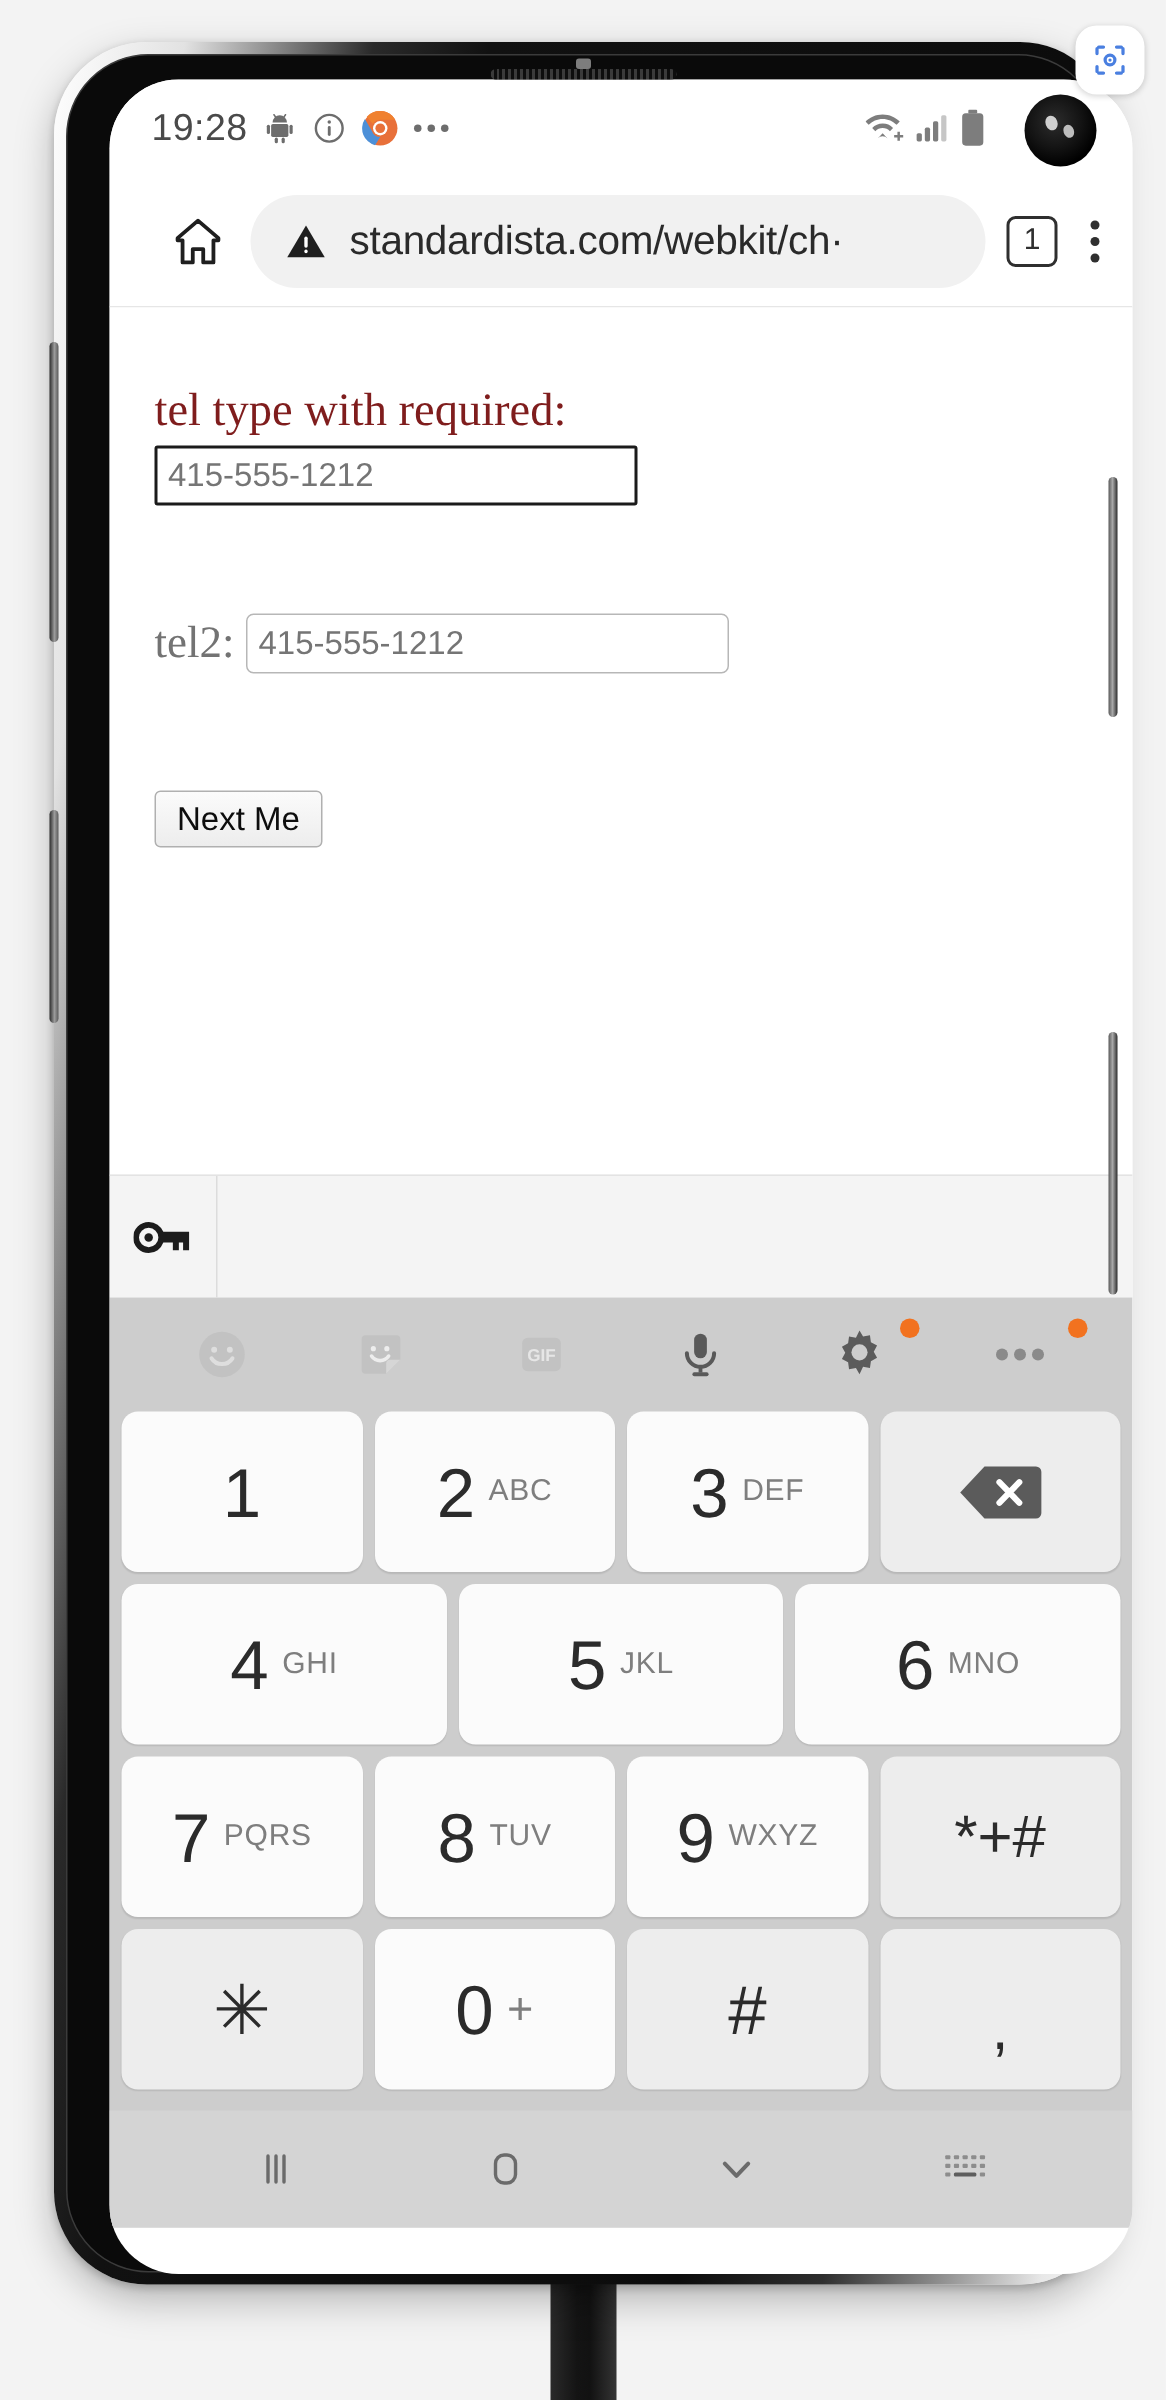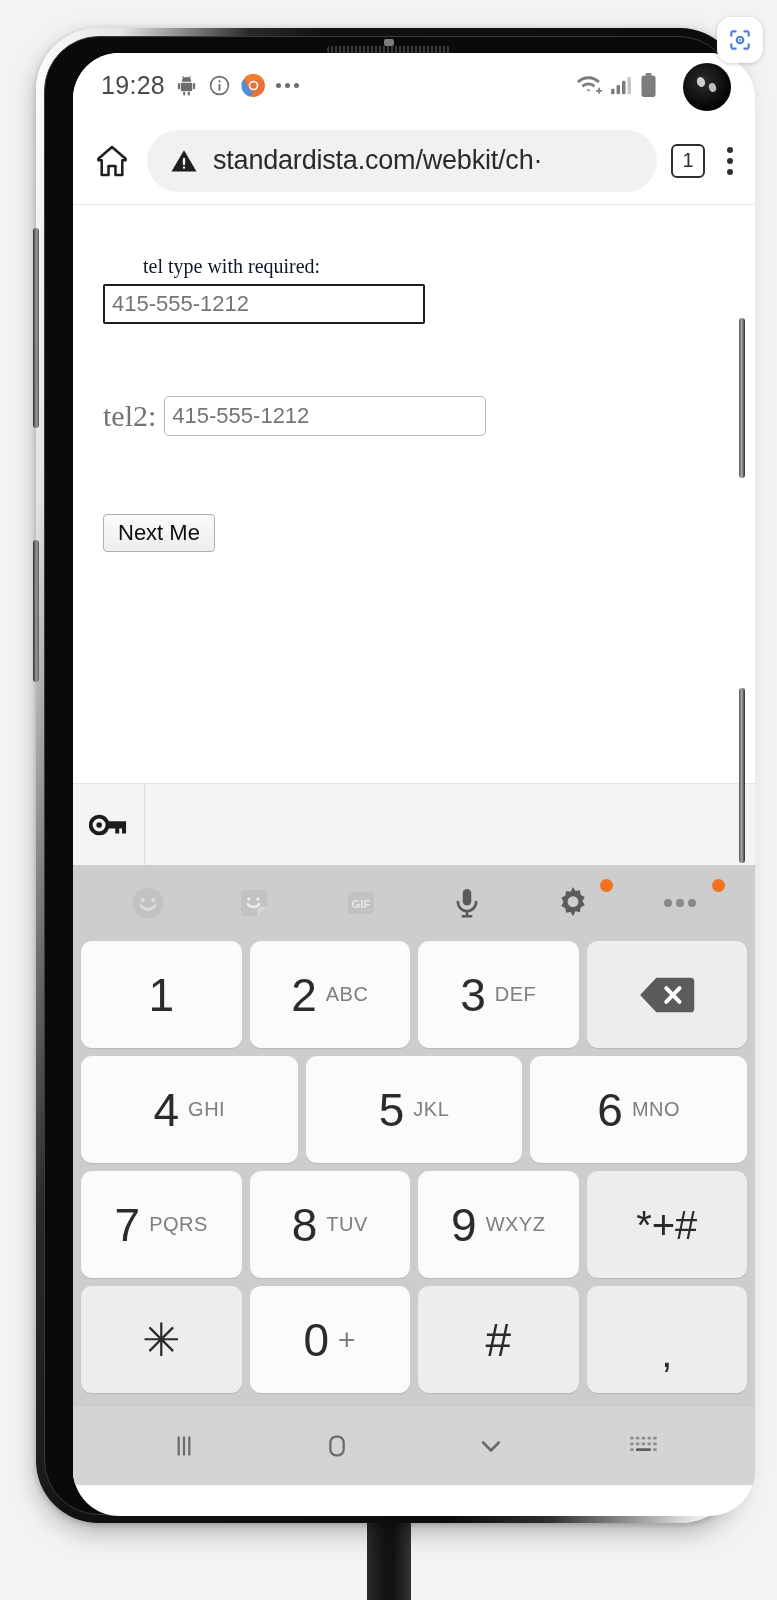--- a/index.html
+++ b/index.html
@@ -139,21 +139,21 @@
   #punch-hole::after {
     content:""; position:absolute; left:26px; top:20px;
     width:7px;height:9px;border-radius:50%;background:#bdbdbd;transform:rotate(-20deg);
   }
 
   
   #browser-bar {
     height: 88px;
     background: #ffffff;
     display: flex; align-items: center;
-    padding: 0 22px 0 20px;
+    padding: 0 22px 0 40px;
     border-bottom: 1px solid #e6e6e6;
   }
   #url-pill {
     flex: 1;
     height: 62px;
     background: #f1f1f1;
     border-radius: 32px;
     display: flex; align-items: center;
     padding: 0 22px;
     margin: 0 14px 0 16px;
@@ -177,25 +177,24 @@
 
   
   #webpage {
     height: 578px;
     background: #ffffff;
     padding: 50px 0 0 30px;
     font-family: "Liberation Serif", serif;
   }
   .field-block { margin-bottom: 4px; }
   .field-label {
-    font-size: 20px; color: #0f172a;
+    font-size: 31px; color: #7f1d1d;
     font-family: "Liberation Serif", serif;
     display: block;
     margin-bottom: 6px;
-    margin-left: 40px;
   }
   #tel1-input {
     display:block;
     width: 322px; height: 40px;
     border: 2.5px solid #1b1b1b;
     border-radius: 2px;
     background: #fff;
     font-size: 22px;
     color: #8b8b8b;
     padding: 0 7px;

